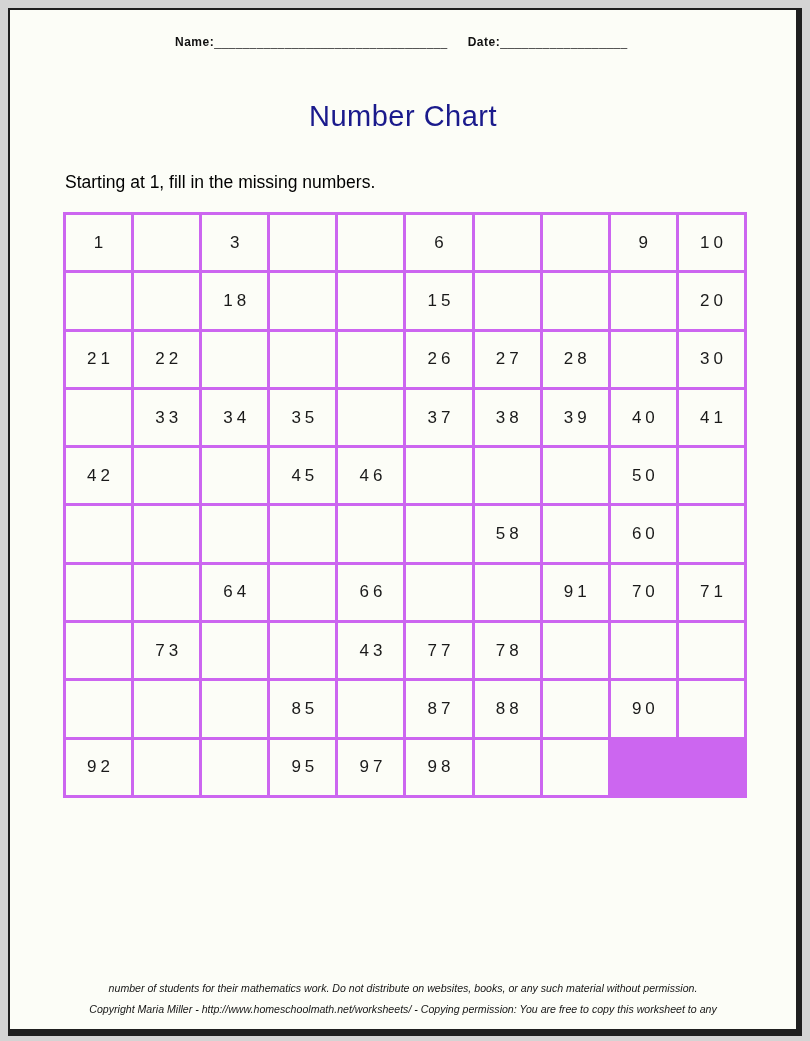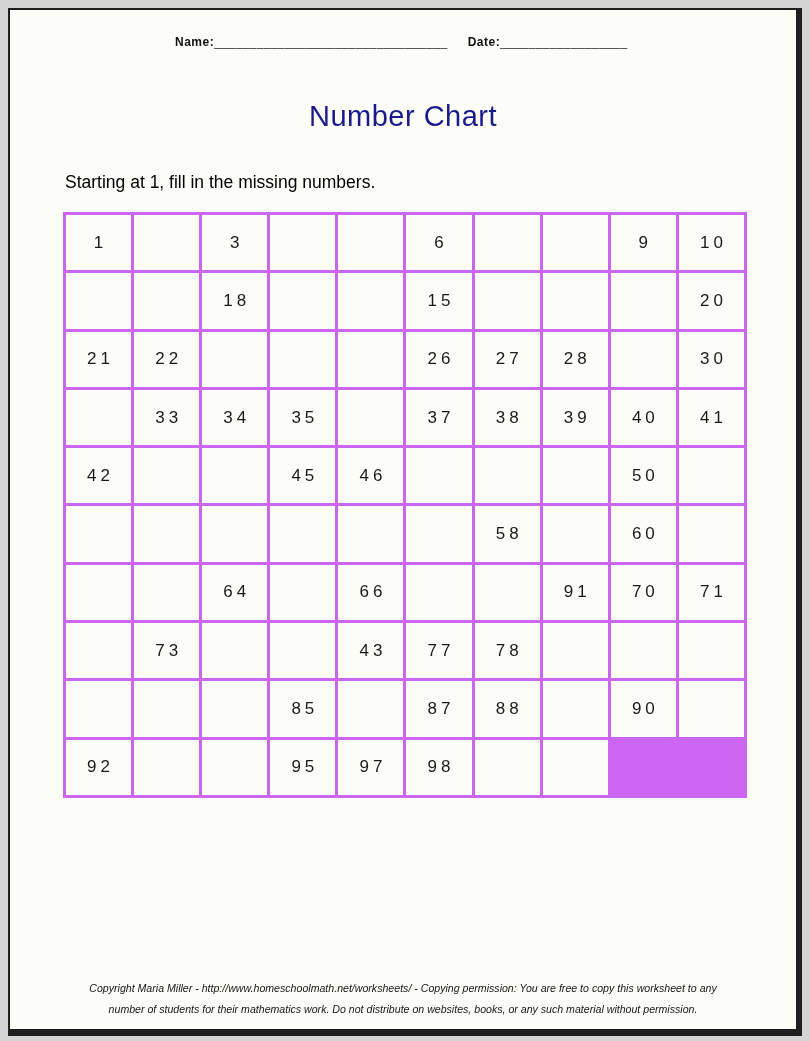--- a/index.html
+++ b/index.html
@@ -188,17 +188,17 @@
       <div class="cell"></div>
       <div class="cell"></div>
       <div class="cell">95</div>
       <div class="cell">97</div>
       <div class="cell">98</div>
       <div class="cell"></div>
       <div class="cell"></div>
     </div>
 
   <div class="footer">
+    <div>number of students for their mathematics work. Do not distribute on websites, books, or any such material without permission.</div>
     <div>Copyright Maria Miller - http://www.homeschoolmath.net/worksheets/ - Copying permission: You are free to copy this worksheet to any</div>
-    <div>number of students for their mathematics work. Do not distribute on websites, books, or any such material without permission.</div>
   </div>
 
 </div>
 
 </body></html>

